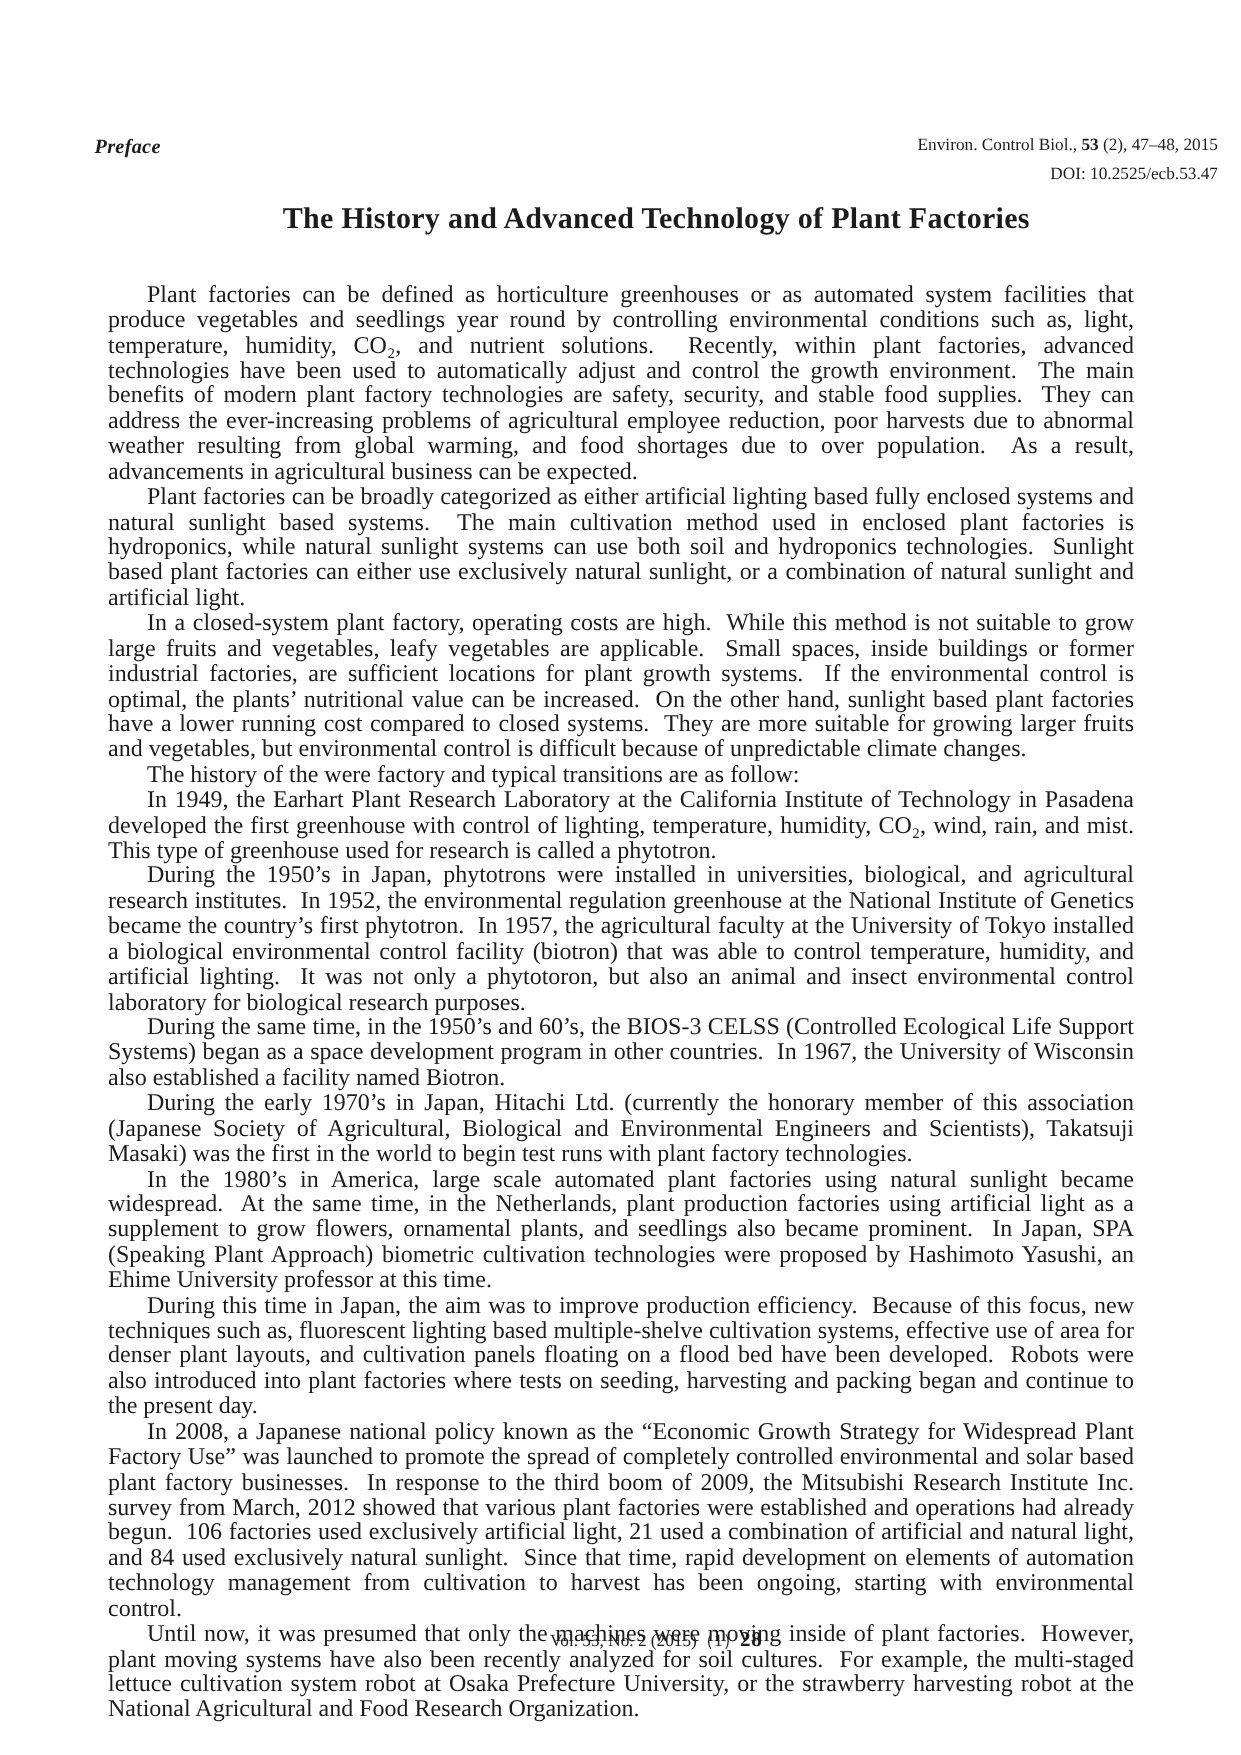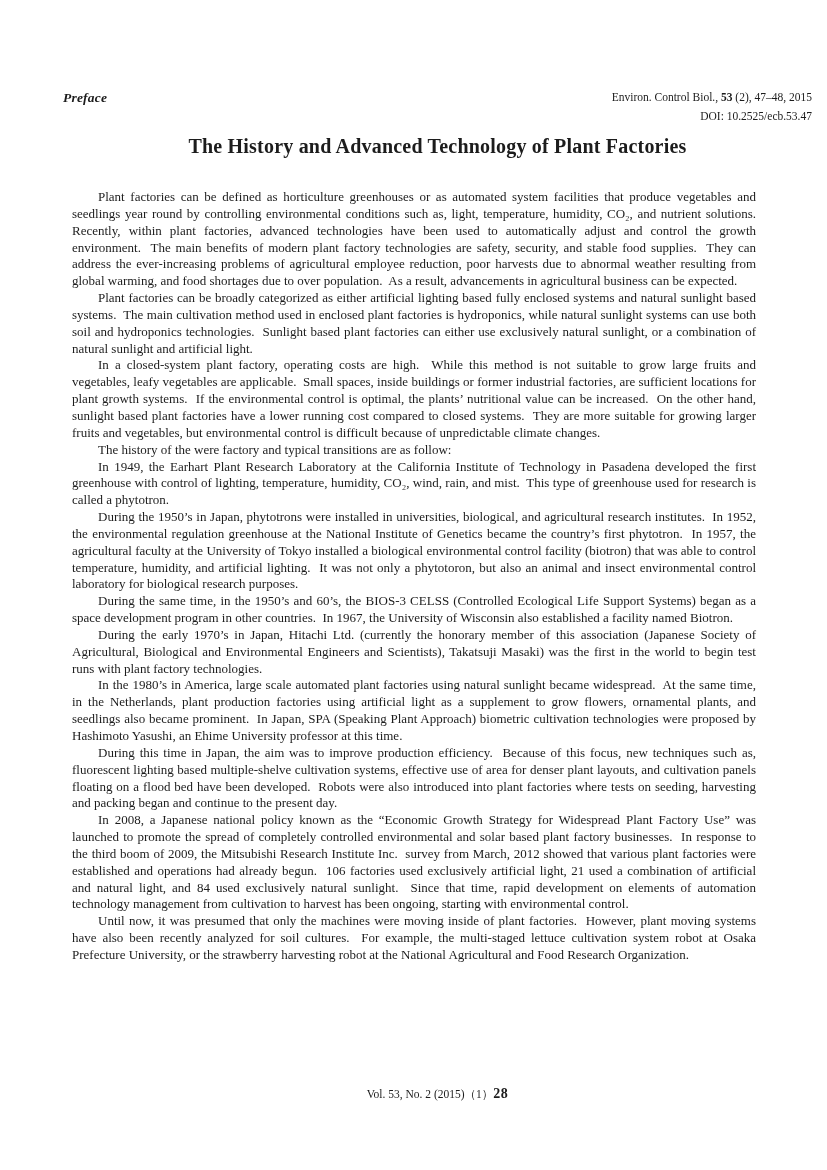--- a/index.html
+++ b/index.html
@@ -43,21 +43,21 @@
     font-weight: bold;
     letter-spacing: 0.2px;
     margin: 4px;
   }
 
   .body-text {
     position: absolute;
     top: 189px;
     left: 72px;
     width: 684px;
-    font-size: 13px;
+    font-size: 16px;
     line-height: 16.85px;
   }
   .body-text p {
     margin: 0;
     text-align: justify;
     text-indent: 26px;
     white-space: pre-wrap;
   }
 
   .footer {

